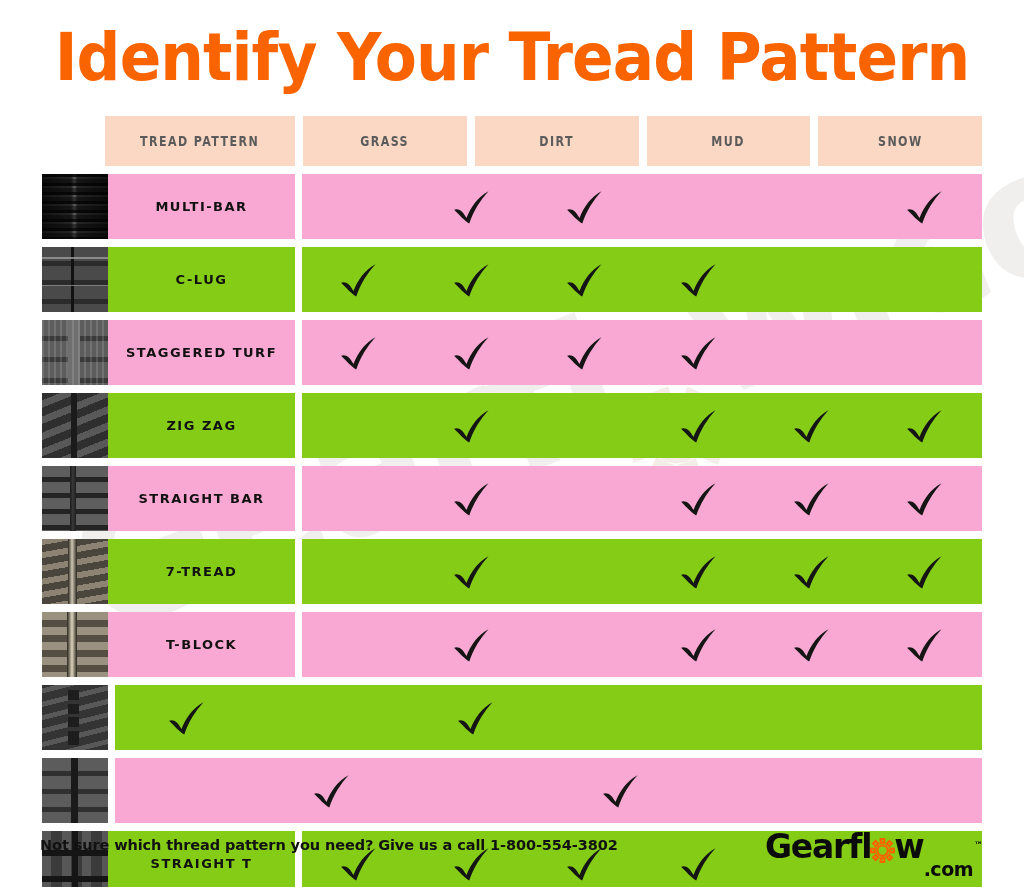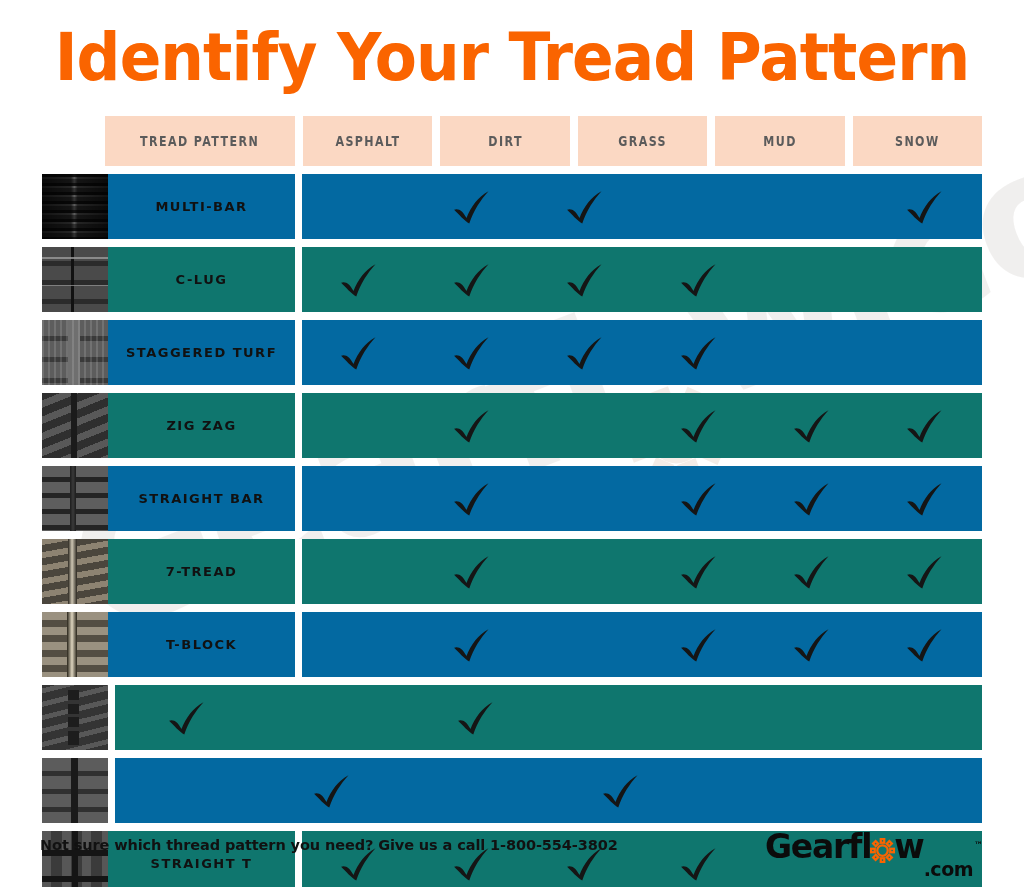--- a/index.html
+++ b/index.html
@@ -114,22 +114,22 @@
   }
   .gap{flex:0 0 7px;background:#ffffff;}
   .cells{
     flex:1 1 auto;
     display:flex;
   }
   .cell{
     flex:1 1 0;
     display:flex;align-items:center;justify-content:center;
   }
-  .row.orange .label-cell,.row.orange .cells{background:#0369a1;}
-  .row.peach  .label-cell,.row.peach  .cells{background:#0f766e;}
+  .row.orange .label-cell,.row.orange .cells{background:#f9a8d4;}
+  .row.peach  .label-cell,.row.peach  .cells{background:#84cc16;}
 
   .check{
     width:44px;height:44px;
     display:block;
   }
   .check.off{visibility:hidden;}
 
   
   .tread{position:absolute;inset:0;}
   .t-multibar{
@@ -295,27 +295,24 @@
   </div>
 
   <div class="title">Identify Your Tread Pattern</div>
 
   <div class="table">
     <div class="header-row" id="header-row">
         <div class="hcell pattern">
           <span class="hcell-label">TREAD PATTERN</span>
         </div>
         <div class="hcell terrain">
-          <span class="hcell-label">ASPHALT</span>
+          <span class="hcell-label">GRASS</span>
         </div>
         <div class="hcell terrain">
           <span class="hcell-label">DIRT</span>
-        </div>
-        <div class="hcell terrain">
-          <span class="hcell-label">GRASS</span>
         </div>
         <div class="hcell terrain">
           <span class="hcell-label">MUD</span>
         </div>
         <div class="hcell terrain">
           <span class="hcell-label">SNOW</span>
         </div>
       </div>
     <div id="rows-container">
         <div class="row orange">

